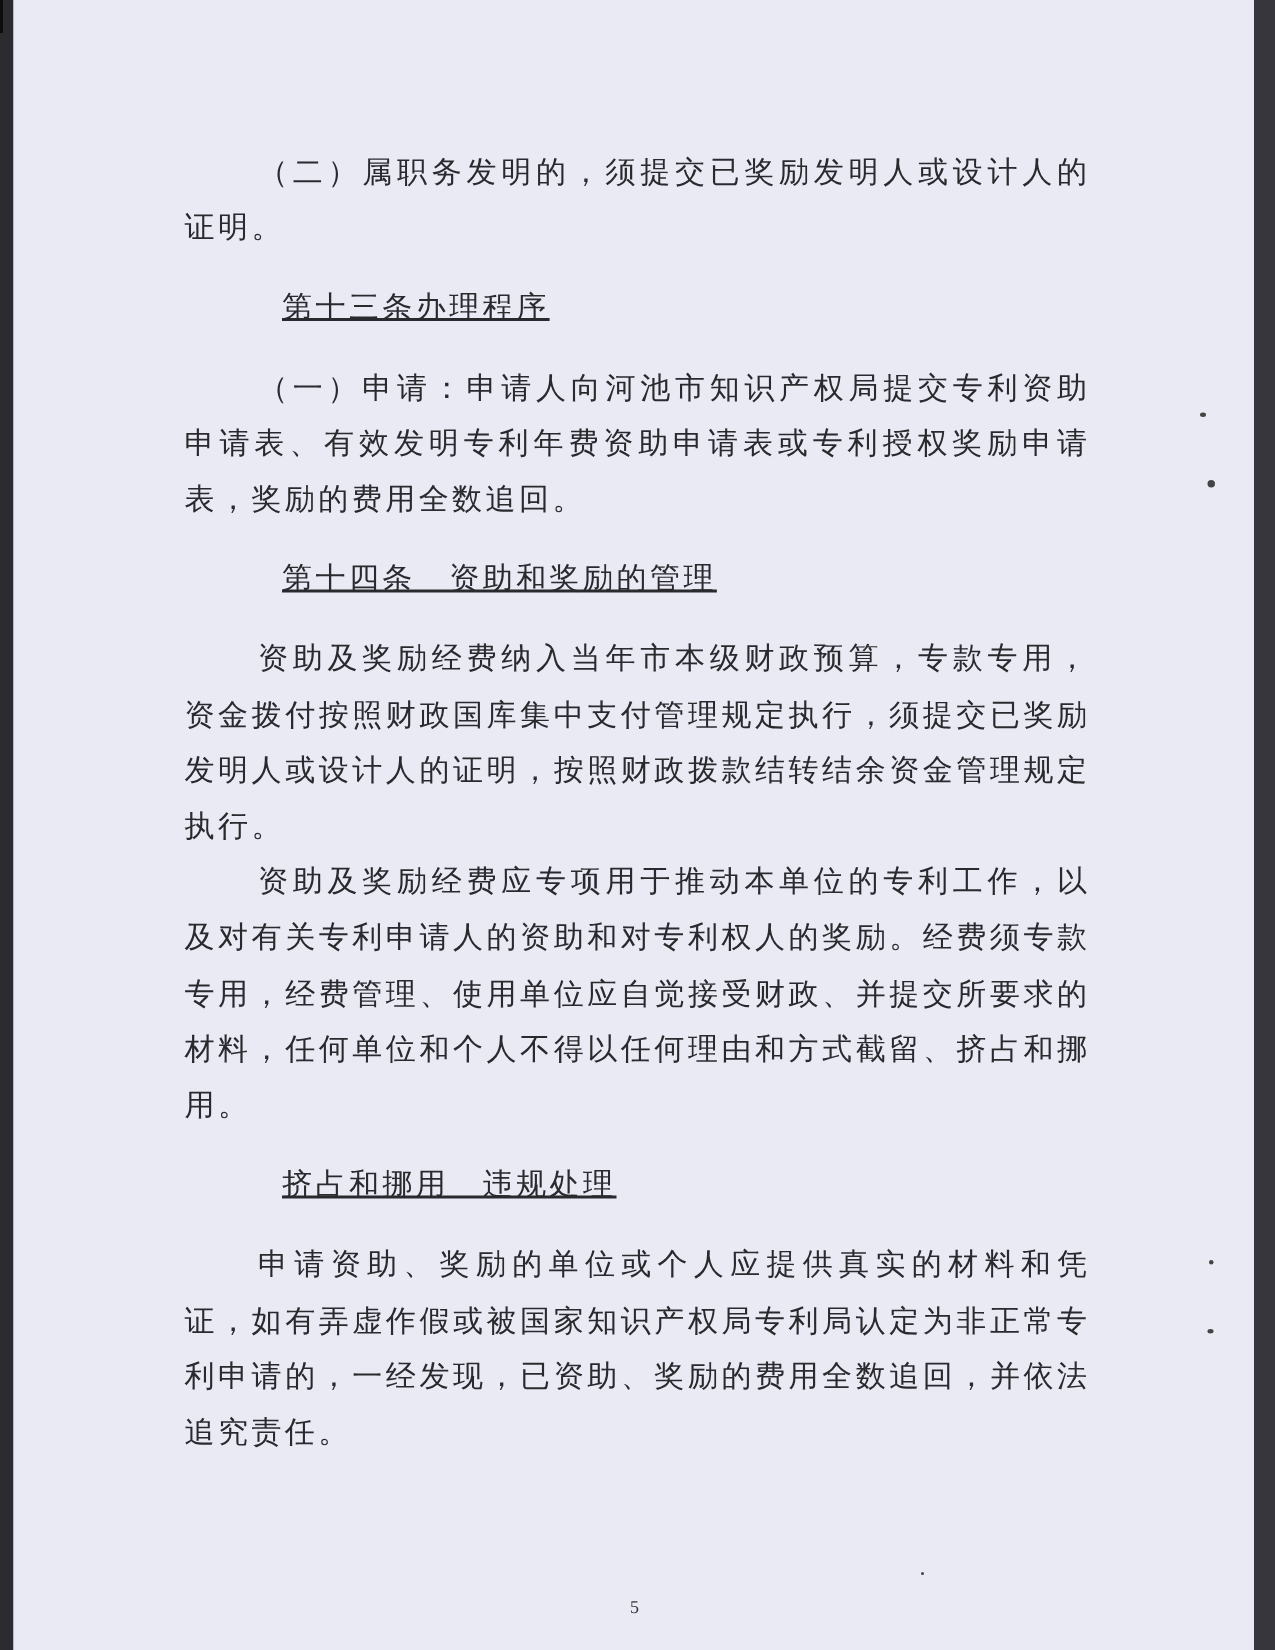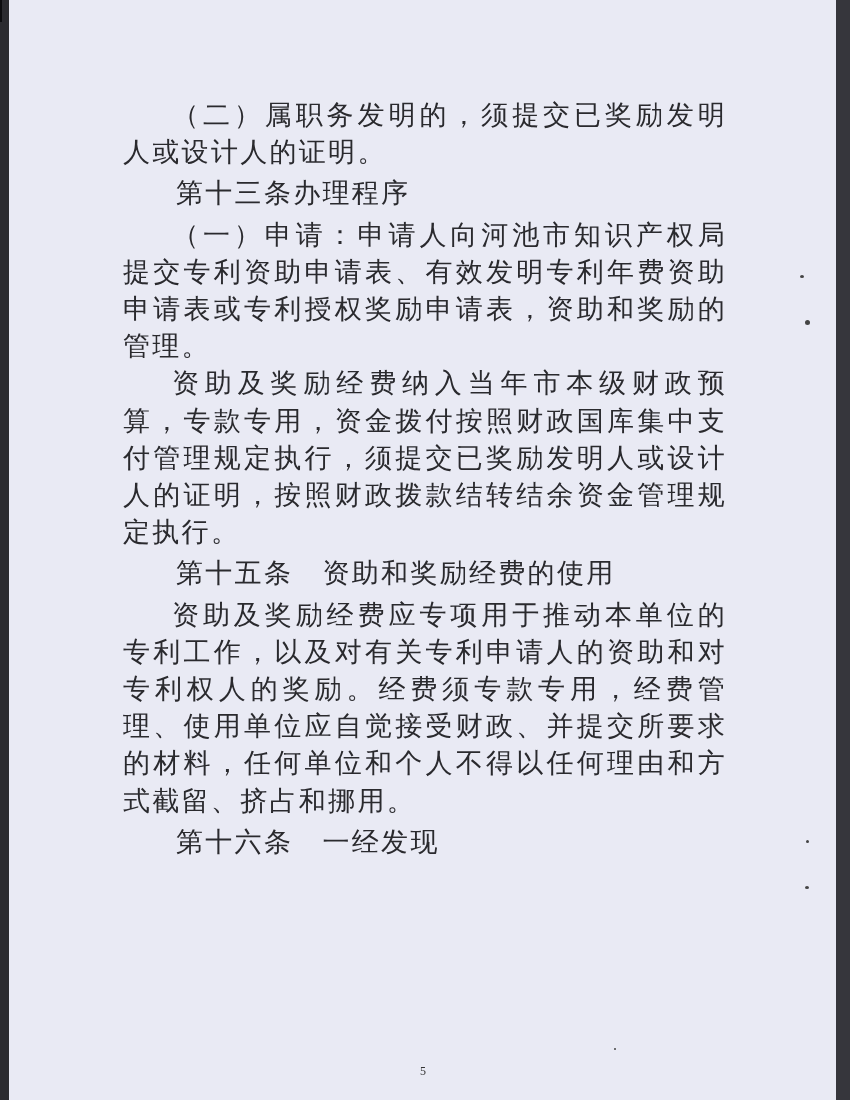--- a/index.html
+++ b/index.html
@@ -19,49 +19,50 @@
     position: absolute; left: 836px; top: 0; width: 14px; height: 1100px;
     background: #36363c;
   }
   .page {
     position: absolute; left: 9px; top: 0; width: 827px; height: 1100px;
     background: #e9eaf4;
   }
   .text {
     position: absolute; left: 123px; top: 96px; width: 604px;
     color: #2a2a2e;
-    font-size: 27px;
+    font-size: 20px;
     letter-spacing: 2.3px;
     line-height: 37.2px;
   }
   .p { margin: 0; text-align: justify; text-align-last: left; }
   .p.indent { text-indent: 49px; }
-  .heading { margin: 4px; padding-left: 49px; white-space: pre; }
+  .heading { margin: 16px; padding-left: 49px; white-space: pre; text-decoration: underline; }
   .page-number {
     position: absolute; left: 420px; top: 1064px; font-size: 12px; color: #333;
     font-family: "Liberation Serif", serif;
   }
   .speck { position: absolute; background: #444; border-radius: 50%; }
 </style>
 </head>
 <body>
 
 <div class="edge-left"></div>
 <div class="edge-left-top"></div>
 
 <div class="page"></div>
 
 <div class="text">
   <p class="p indent">（二）属职务发明的，须提交已奖励发明人或设计人的证明。</p>
   <p class="heading">第十三条办理程序</p>
-  <p class="p indent">（一）申请：申请人向河池市知识产权局提交专利资助申请表、有效发明专利年费资助申请表或专利授权奖励申请表，资助和奖励的管理。</p>
+  <p class="p indent">（一）申请：申请人向河池市知识产权局提交专利资助申请表、有效发明专利年费资助申请表或专利授权奖励申请表，奖励的费用全数追回。</p>
+  <p class="heading">第十四条　资助和奖励的管理</p>
   <p class="p indent">资助及奖励经费纳入当年市本级财政预算，专款专用，资金拨付按照财政国库集中支付管理规定执行，须提交已奖励发明人或设计人的证明，按照财政拨款结转结余资金管理规定执行。</p>
-  <p class="heading">第十五条　资助和奖励经费的使用</p>
   <p class="p indent">资助及奖励经费应专项用于推动本单位的专利工作，以及对有关专利申请人的资助和对专利权人的奖励。经费须专款专用，经费管理、使用单位应自觉接受财政、并提交所要求的材料，任何单位和个人不得以任何理由和方式截留、挤占和挪用。</p>
-  <p class="heading">第十六条　一经发现</p>
+  <p class="heading">挤占和挪用　违规处理</p>
+  <p class="p indent">申请资助、奖励的单位或个人应提供真实的材料和凭证，如有弄虚作假或被国家知识产权局专利局认定为非正常专利申请的，一经发现，已资助、奖励的费用全数追回，并依法追究责任。</p>
 
 </div>
 
 <div class="page-number">5</div>
 
 <div class="speck" style="left:800px; top:275px; width:4px; height:3px;"></div>
 <div class="speck" style="left:805px; top:320px; width:5px; height:5px;"></div>
 <div class="speck" style="left:806px; top:840px; width:3px; height:3px;"></div>
 <div class="speck" style="left:805px; top:886px; width:4px; height:3px;"></div>
 <div class="speck" style="left:614px; top:1048px; width:2px; height:2px;"></div>

